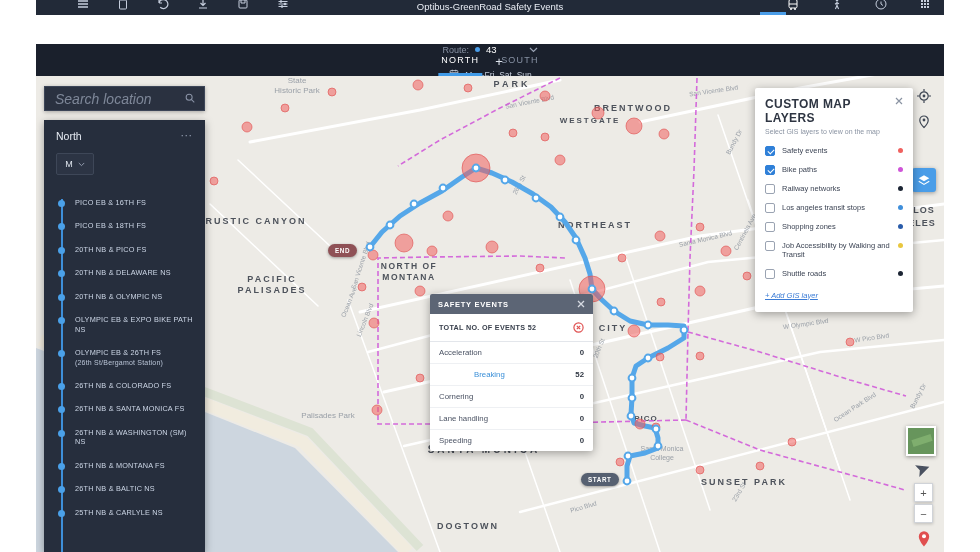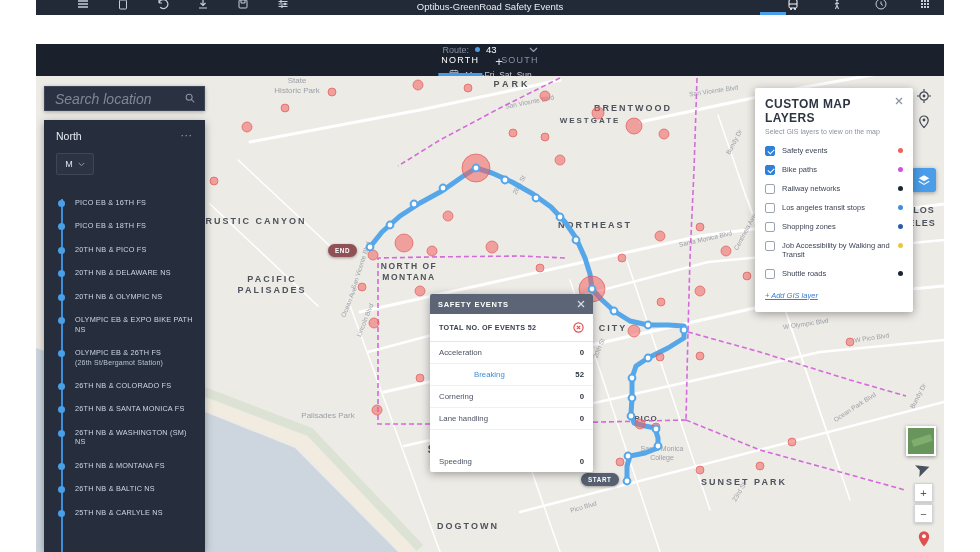--- a/index.html
+++ b/index.html
@@ -61,21 +61,21 @@
   .stop-label{font-size:7.3px;color:#ccd6e6;letter-spacing:.2px;line-height:1.3;text-transform:uppercase;}
   .stop-sub{text-transform:none;color:#b9c4d6;font-size:7px;}
 
   
   .safety-popup{position:absolute;left:394px;top:218px;width:163px;background:#fff;box-shadow:0 2px 10px rgba(0,0,0,.35);border-radius:2px;z-index:7;}
   .sp-head{height:20px;background:#5c6575;color:#fff;display:flex;align-items:center;justify-content:space-between;padding:0 8px;font-size:7.5px;font-weight:bold;letter-spacing:.7px;border-radius:2px 2px 0 0;}
   .sp-close{color:#d6dae2;cursor:pointer;display:flex;}
   .sp-total{display:flex;align-items:center;gap:21px;padding:8px 9px;border-bottom:1px solid #e3e6eb;font-size:7.2px;font-weight:bold;color:#39404d;letter-spacing:.3px;}
   .sp-total .ticon{margin-left:auto;display:flex;}
   .sp-row{display:flex;justify-content:space-between;align-items:center;padding:6px 9px;border-bottom:1px solid #eef0f3;font-size:7.8px;color:#4a5263;}
-  .sp-row:last-child{border-bottom:none;margin-top:21px;}
+  .sp-row:last-child{border-bottom:none;}
   .sp-row .v{font-weight:bold;color:#2f3642;}
   .sp-row.hl .l{color:#3a8fd8;margin-left:35px;}
 
   
   .layers-panel{position:absolute;left:719px;top:12px;width:158px;background:#fff;box-shadow:0 2px 10px rgba(0,0,0,.35);border-radius:2px;padding:9px 10px 10px;box-sizing:border-box;z-index:7;}
   .lp-head{display:flex;justify-content:space-between;align-items:flex-start;font-size:12px;font-weight:bold;color:#2e3542;letter-spacing:.4px;}
   .lp-close{color:#8a93a2;cursor:pointer;display:flex;}
   .lp-sub{font-size:7px;color:#8a93a2;margin-top:3px;margin-bottom:6px;}
   .lp-row{display:flex;align-items:flex-start;gap:7px;padding:4.5px 0;font-size:7.5px;color:#3c4454;}
   .lp-check{width:10px;height:10px;border:1px solid #9aa3b2;border-radius:2px;flex:none;position:relative;background:#fff;box-sizing:border-box;cursor:pointer;}

